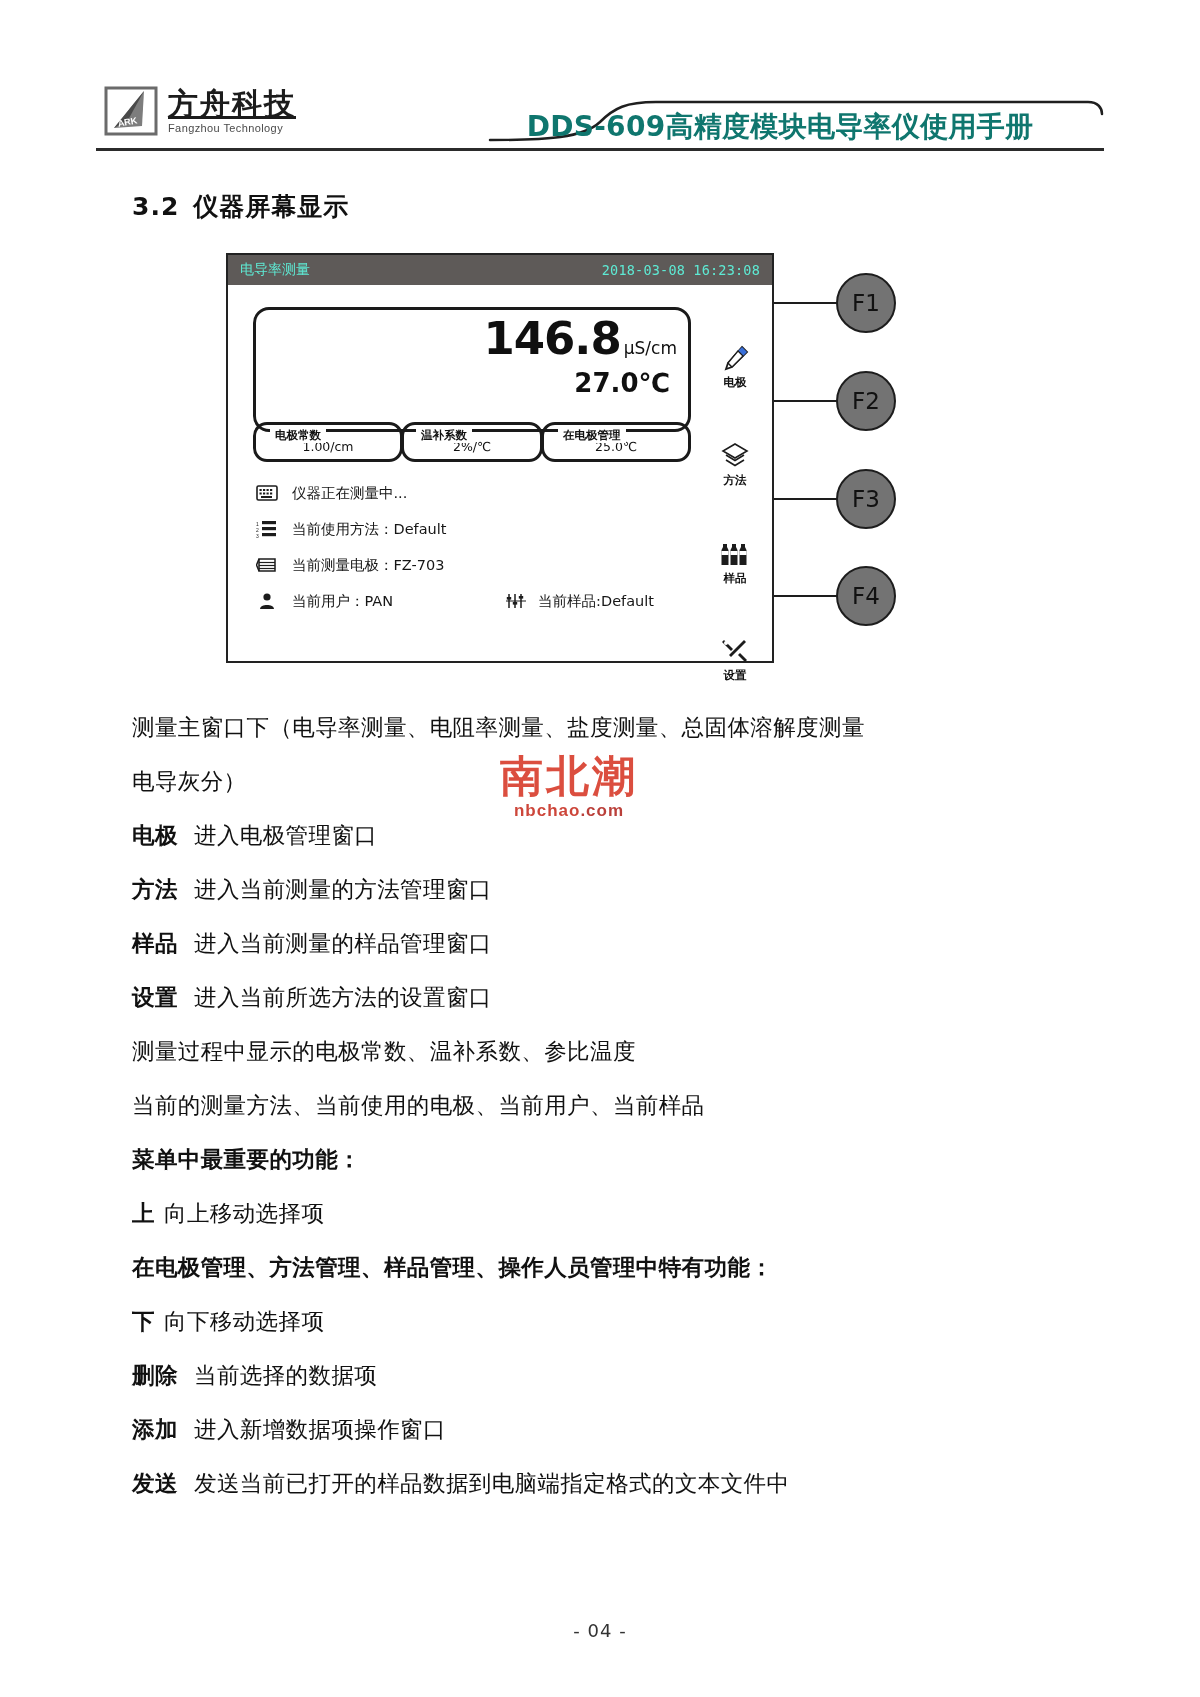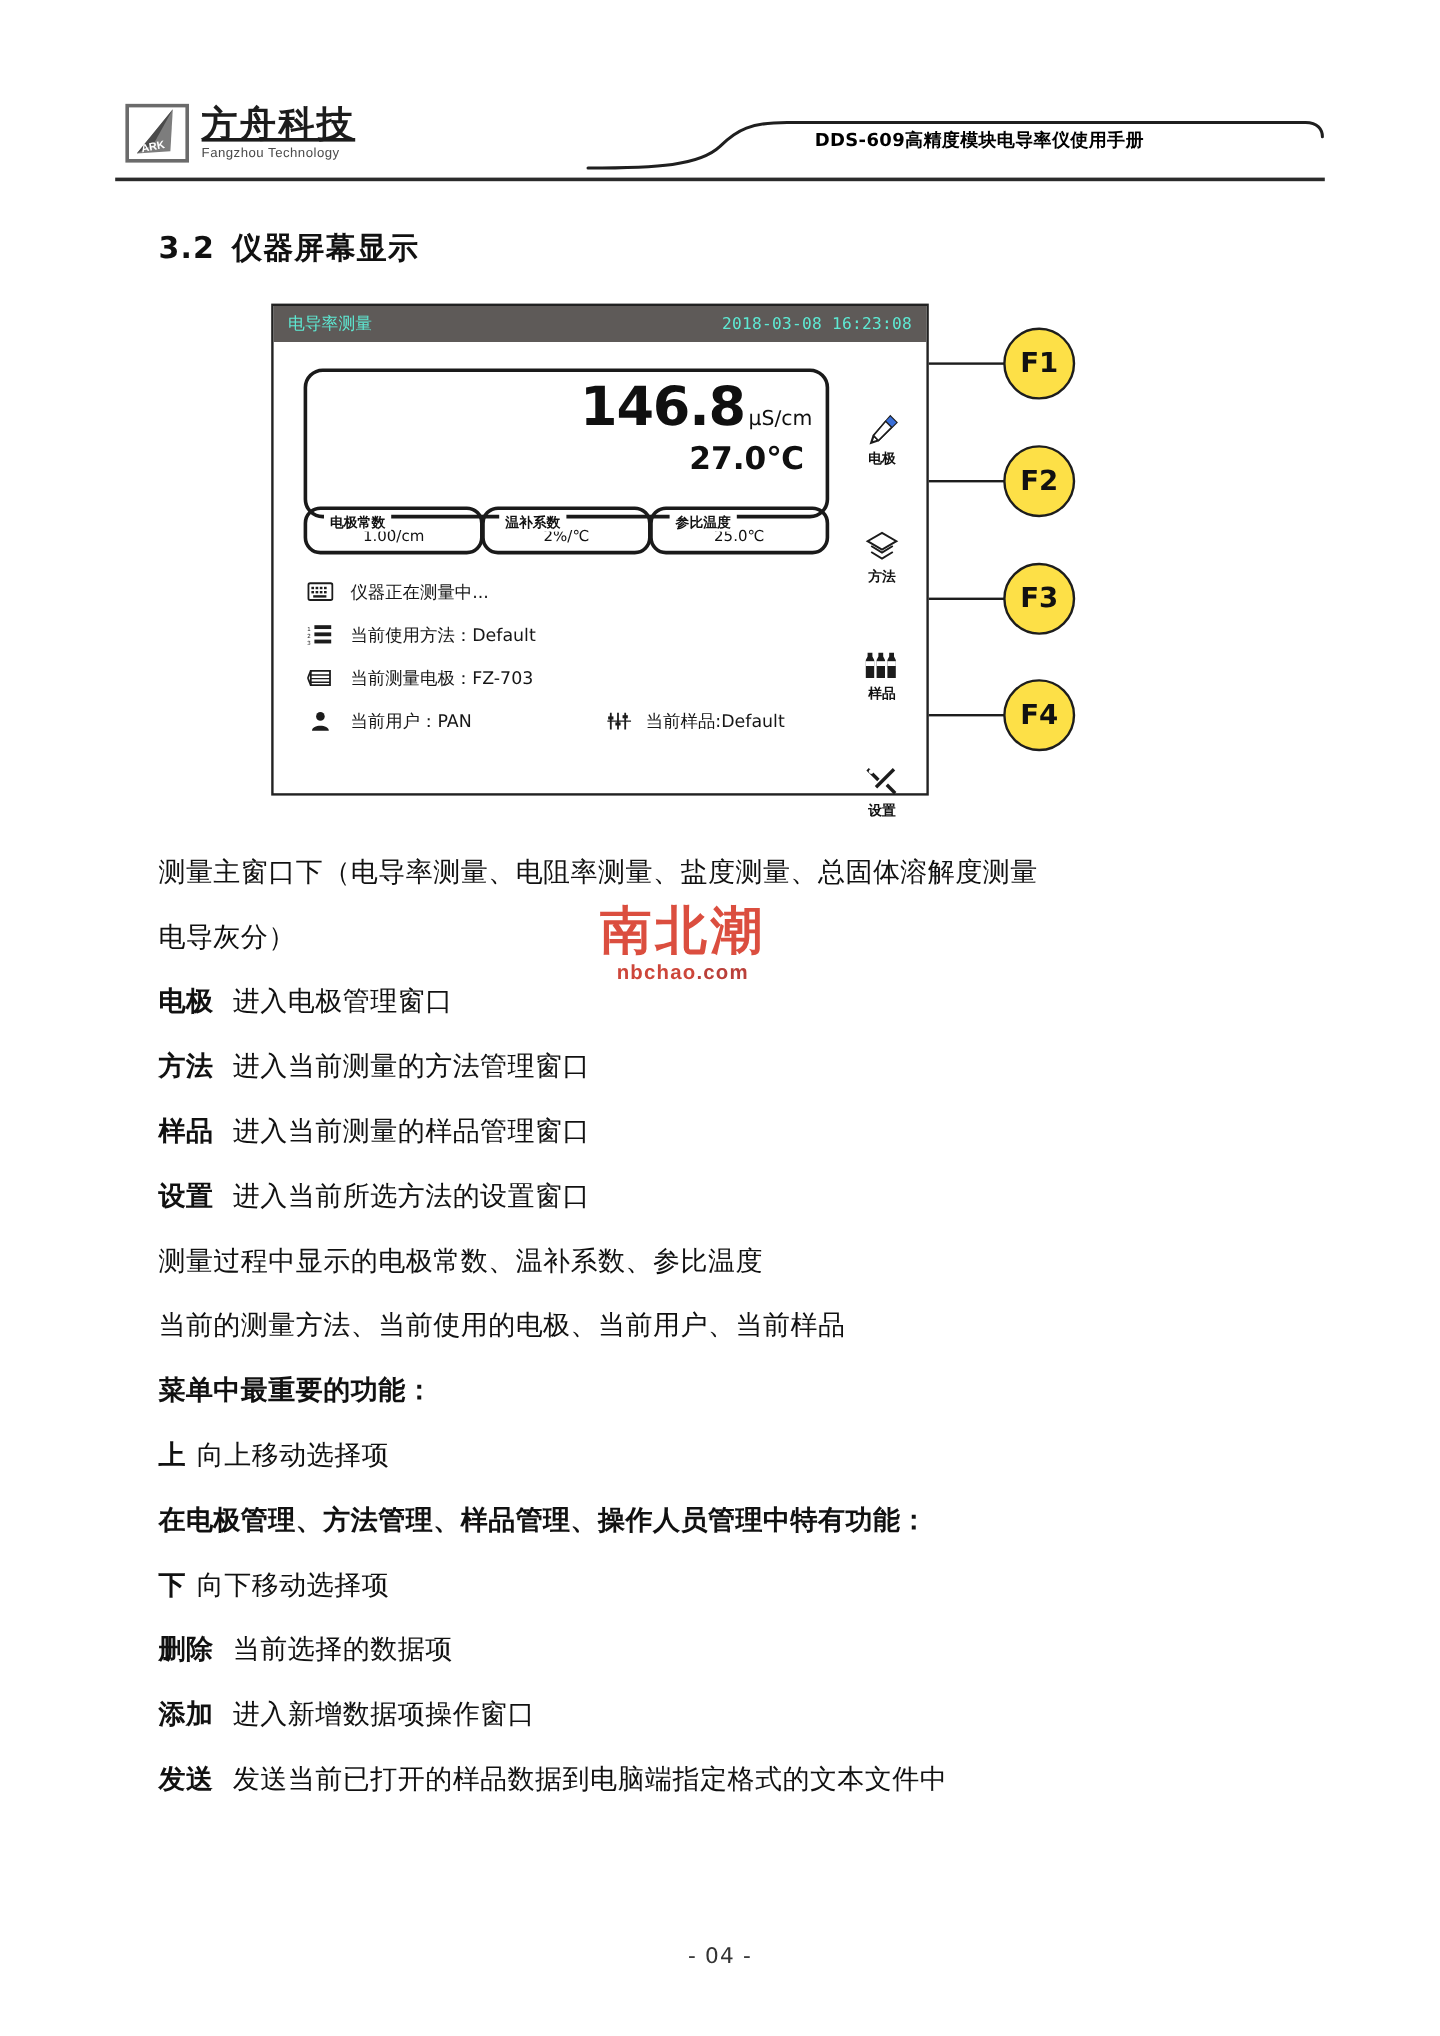--- a/index.html
+++ b/index.html
@@ -71,27 +71,27 @@
   .header-banner {
     position: absolute;
     left: 392px;
     top: 22px;
     width: 616px;
     height: 42px;
   }
   .header-banner svg { display: block; }
   .banner-title {
     position: absolute;
-    left: 412px;
+    left: 376px;
     top: 30px;
     width: 616px;
     text-align: center;
-    font-size: 15px;
-    font-weight: bold;
-    color: #000000;
+    font-size: 28px;
+    font-weight: bold;
+    color: #0f766e;
     letter-spacing: 0.3px;
   }
   .header-rule {
     position: absolute;
     left: 0;
     top: 70px;
     width: 1008px;
     height: 3px;
     background: #2b2b2b;
   }
@@ -319,23 +319,23 @@
     left: 62px;
     top: 0;
     width: 60px;
     height: 60px;
     border: 2.5px solid #1d1d1d;
     border-radius: 50%;
     display: flex;
     align-items: center;
     justify-content: center;
     font-size: 23px;
-    font-weight: bold;
+    font-weight: normal;
     color: #111;
-    background: #fde047;
+    background: #737373;
     box-sizing: border-box;
   }
   .callout.c1 { top: 20px; }
   .callout.c2 { top: 118px; }
   .callout.c3 { top: 216px; }
   .callout.c4 { top: 313px; }
 
   
   .prose {
     position: absolute;
@@ -459,21 +459,21 @@
         <div class="params">
           <div class="param">
             <span class="param-label">电极常数</span>
             <span class="param-val">1.00/cm</span>
           </div>
           <div class="param">
             <span class="param-label">温补系数</span>
             <span class="param-val">2%/℃</span>
           </div>
           <div class="param">
-            <span class="param-label">参比温度</span>
+            <span class="param-label">在电极管理</span>
             <span class="param-val">25.0℃</span>
           </div>
         </div>
 
         <div class="status-list">
 
           <div class="status-row">
             <span class="s-icon">
               <svg width="22" height="16" viewBox="0 0 22 16">
                 <rect x="1" y="1" width="20" height="14" rx="1.5" fill="none" stroke="#1c1c1c" stroke-width="1.6"></rect>

